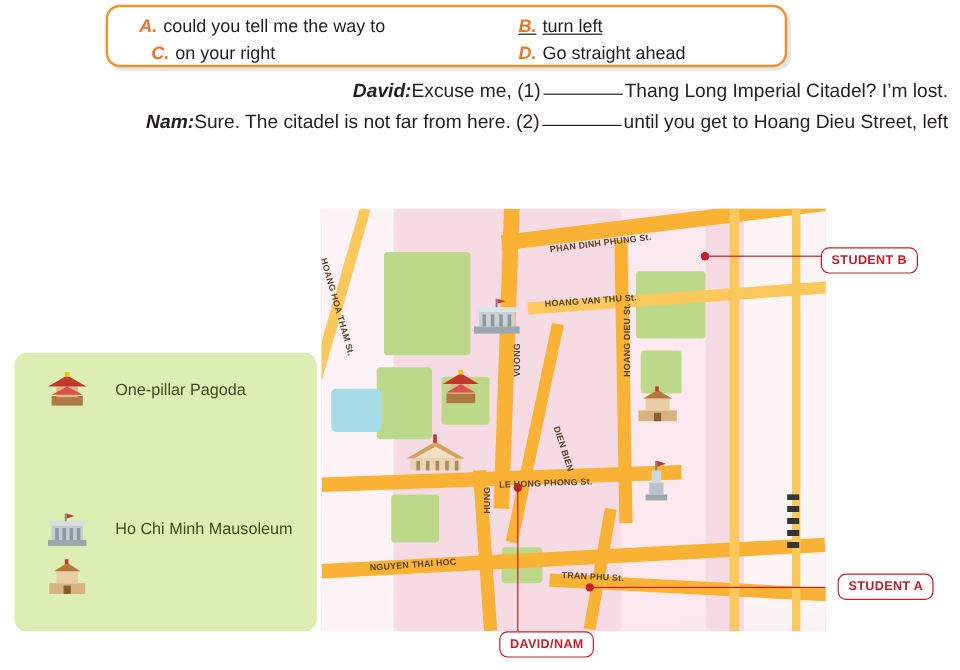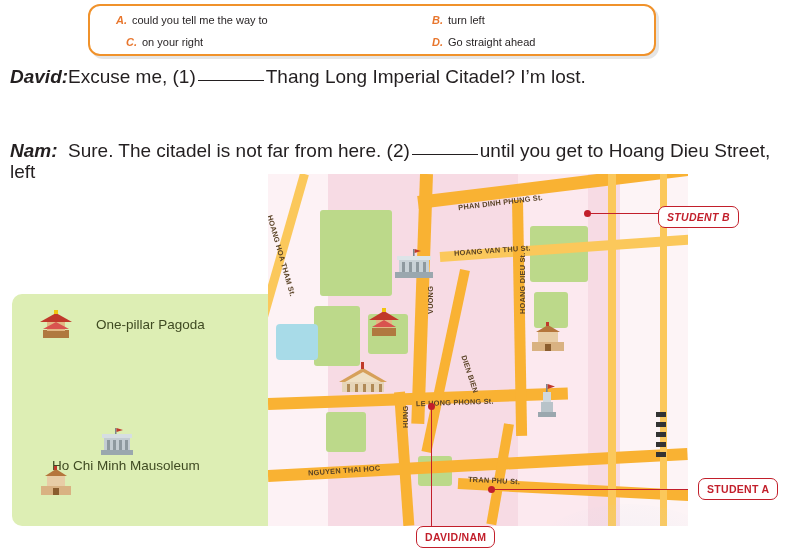--- a/index.html
+++ b/index.html
@@ -12,45 +12,45 @@
     overflow:hidden;
   }
 
   
   .options-box{
     position:absolute;left:88px;top:4px;width:568px;height:52px;
     border:2px solid #f0922b;border-radius:12px;background:#ffffff;
     box-shadow:3px 3px 0 rgba(180,180,180,.35);
     box-sizing:border-box;
   }
-  .opt{position:absolute;font-size:11px;white-space:nowrap;}
+  .opt{position:absolute;font-size:15px;white-space:nowrap;}
   .opt .ltr{color:#e8762d;font-weight:bold;font-style:italic;margin-right:5px;}
   .opt-a{left:26px;top:8px;}
-  .opt-b{left:342px;top:8px;}
+  .opt-b{left:342px;top:8px;text-decoration:underline;}
   .opt-c{left:36px;top:30px;}
   .opt-d{left:342px;top:30px;}
 
   
   .dialogue{position:absolute;left:10px;top:66px;width:780px;}
-  .line{position:relative;margin-bottom:5px;line-height:21px;font-size:19px;}
+  .line{position:relative;margin-bottom:5px;line-height:21px;font-size:16px;text-align:right;}
   .spk{font-weight:bold;font-style:italic;display:inline-block;width:58px;}
-  .spk.nam{width:58px;margin-top:48px;}
+  .spk.nam{width:58px;}
   .txt{display:inline;}
   .blank{display:inline-block;border-bottom:1px solid #231f20;width:66px;height:12px;margin:0 2px;vertical-align:2px;}
   .blank.sm{width:58px;}
   .cont{display:block;margin-left:58px;}
 
   
   .legend{
     position:absolute;left:12px;top:294px;width:252px;height:232px;
-    background:#ddeeb4;border-radius:10px;padding-left:44px;
+    background:#ddeeb4;border-radius:10px;
   }
   .legend-row{position:absolute;left:22px;display:flex;align-items:center;}
   .legend-label{margin-left:18px;font-size:13.5px;color:#3f4a22;line-height:16px;}
-  .r0{top:14px;} .r1{top:52px;} .r2{top:92px;} .r3{top:130px;flex-direction:column;} .r4{top:170px;}
+  .r0{top:14px;} .r1{top:52px;} .r2{top:92px;} .r3{top:130px;} .r4{top:170px;}
   .ic{width:44px;height:34px;position:relative;}
 
   
   .map{
     position:absolute;left:268px;top:174px;width:420px;height:352px;
     background:#f6d9e3;overflow:hidden;
   }
   .blk{position:absolute;background:#f8dde6;}
   .green{position:absolute;background:#bcd98a;border-radius:3px;}
   .water{position:absolute;background:#a8dbe8;border-radius:4px;}
@@ -256,15 +256,15 @@
   <div class="dot" style="left:220px;top:312px;"></div>
   <div class="dot" style="left:160px;top:229px;"></div>
 
   <div class="leader" style="left:322px;top:39px;width:98px;"></div>
   <div class="leader" style="left:226px;top:315px;width:194px;"></div>
   <div class="leader" style="left:163px;top:232px;width:1.4px;height:120px;"></div>
 
   <div class="wm"></div>
 </div>
 
-<div class="tag" style="left:658px;top:206px;font-style:italic;">STUDENT B</div>
+<div class="tag" style="left:684px;top:206px;">STUDENT B</div>
 <div class="tag" style="left:698px;top:478px;">STUDENT A</div>
 <div class="tag" style="left:416px;top:526px;">DAVID/NAM</div>
 
 </body></html>

